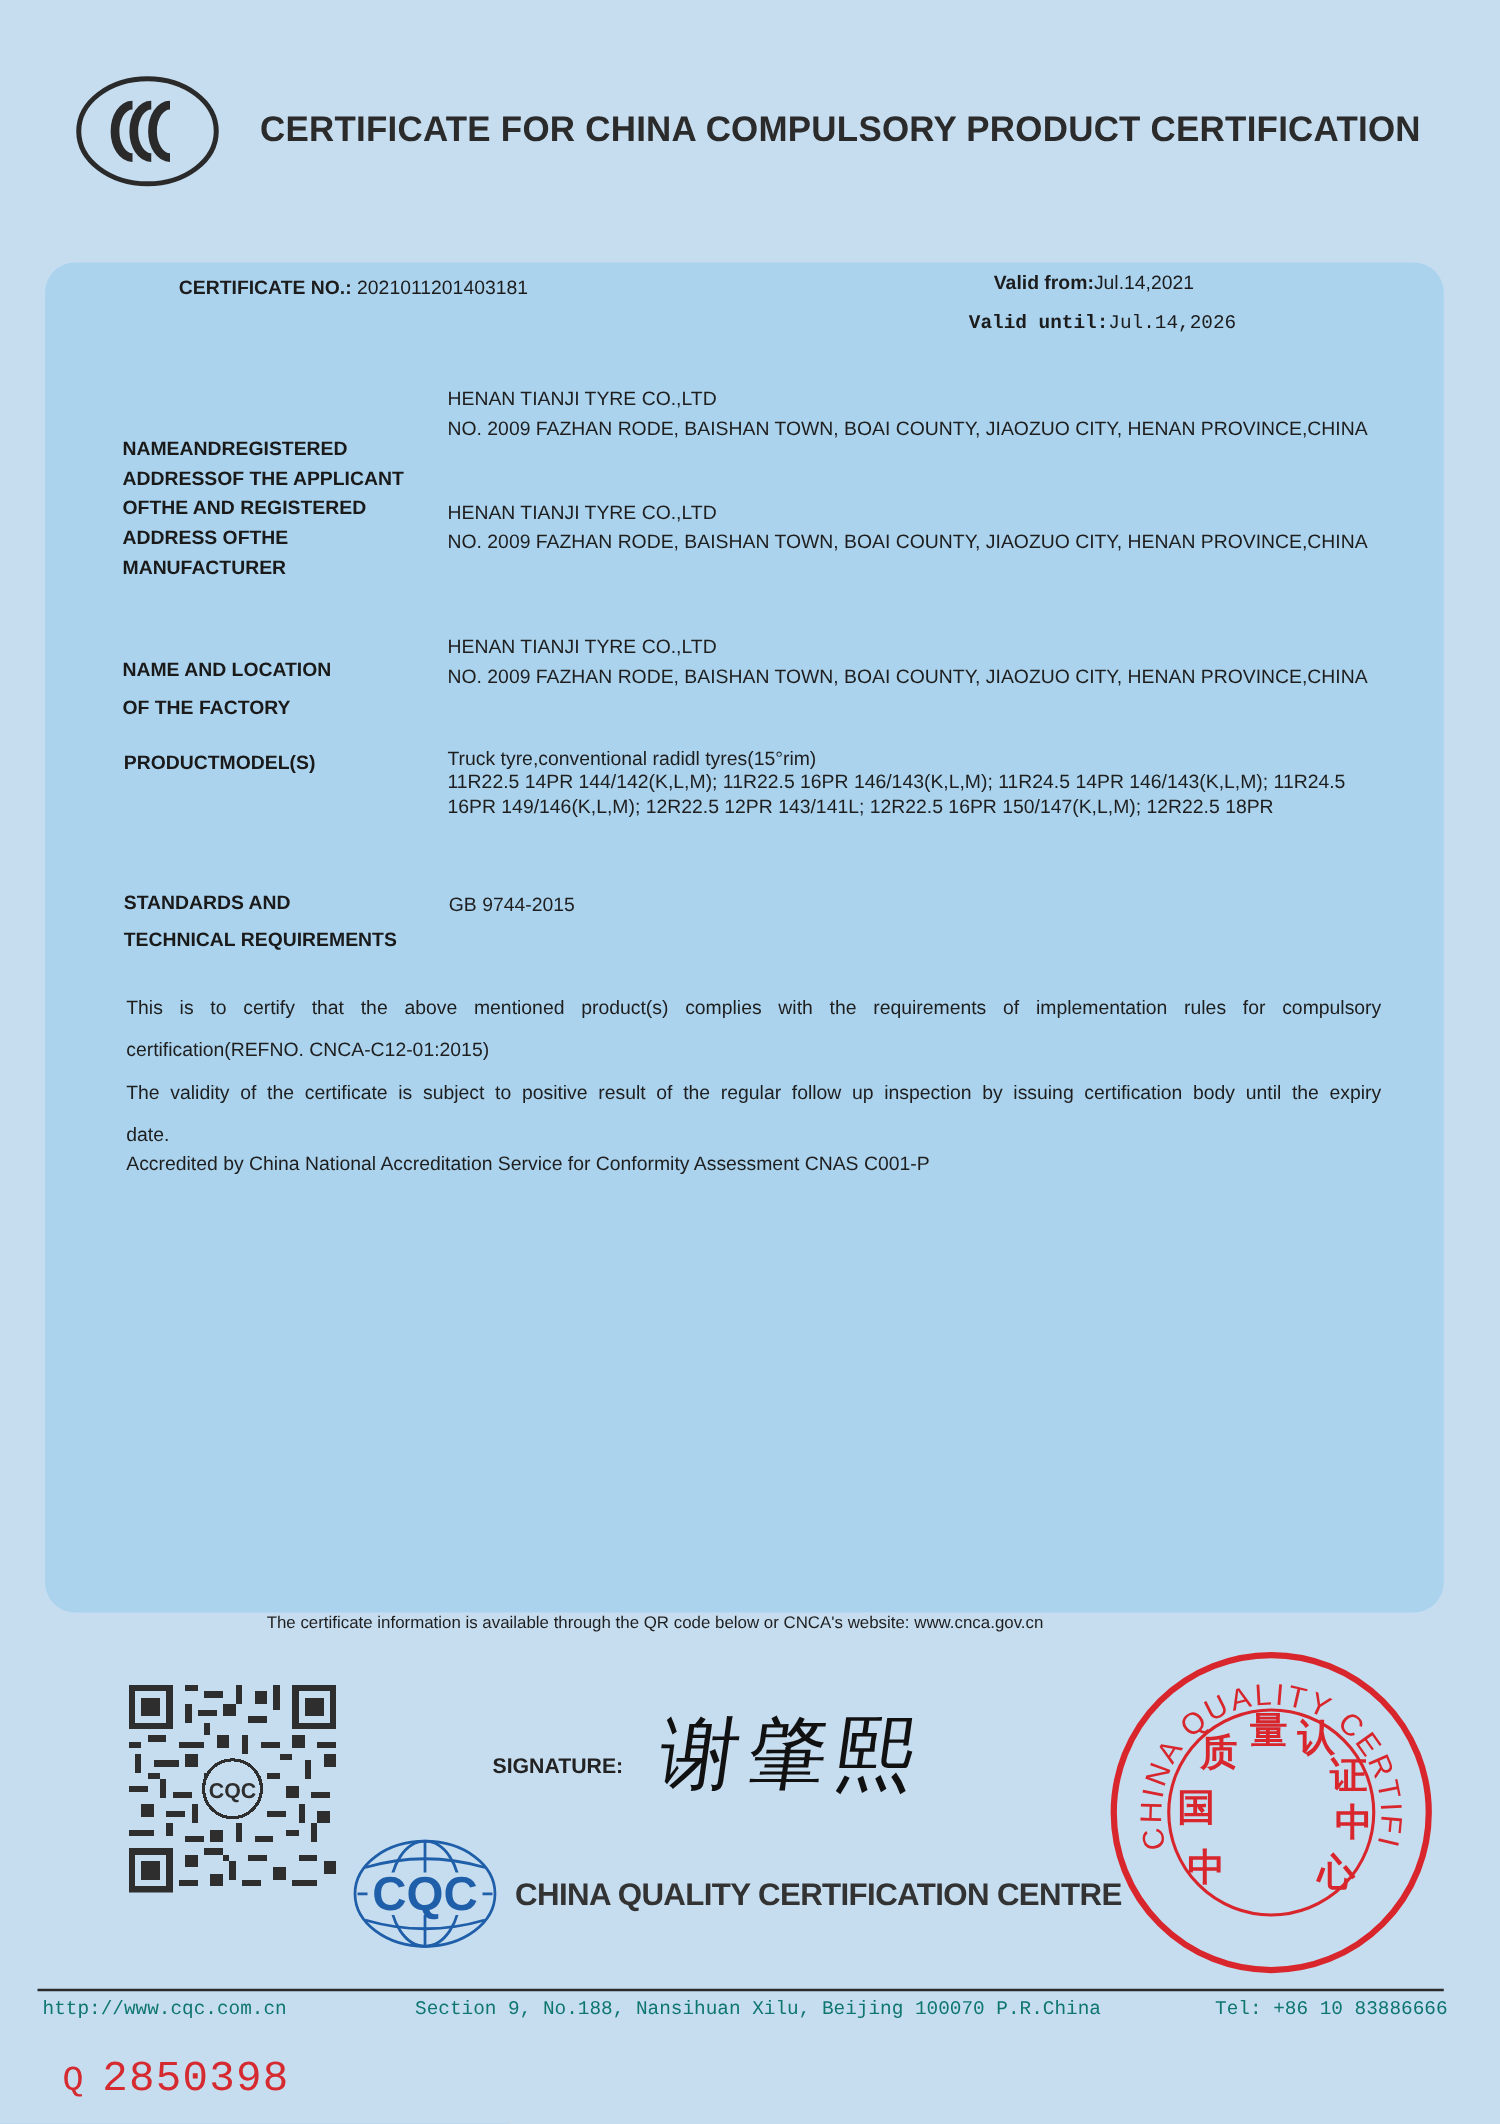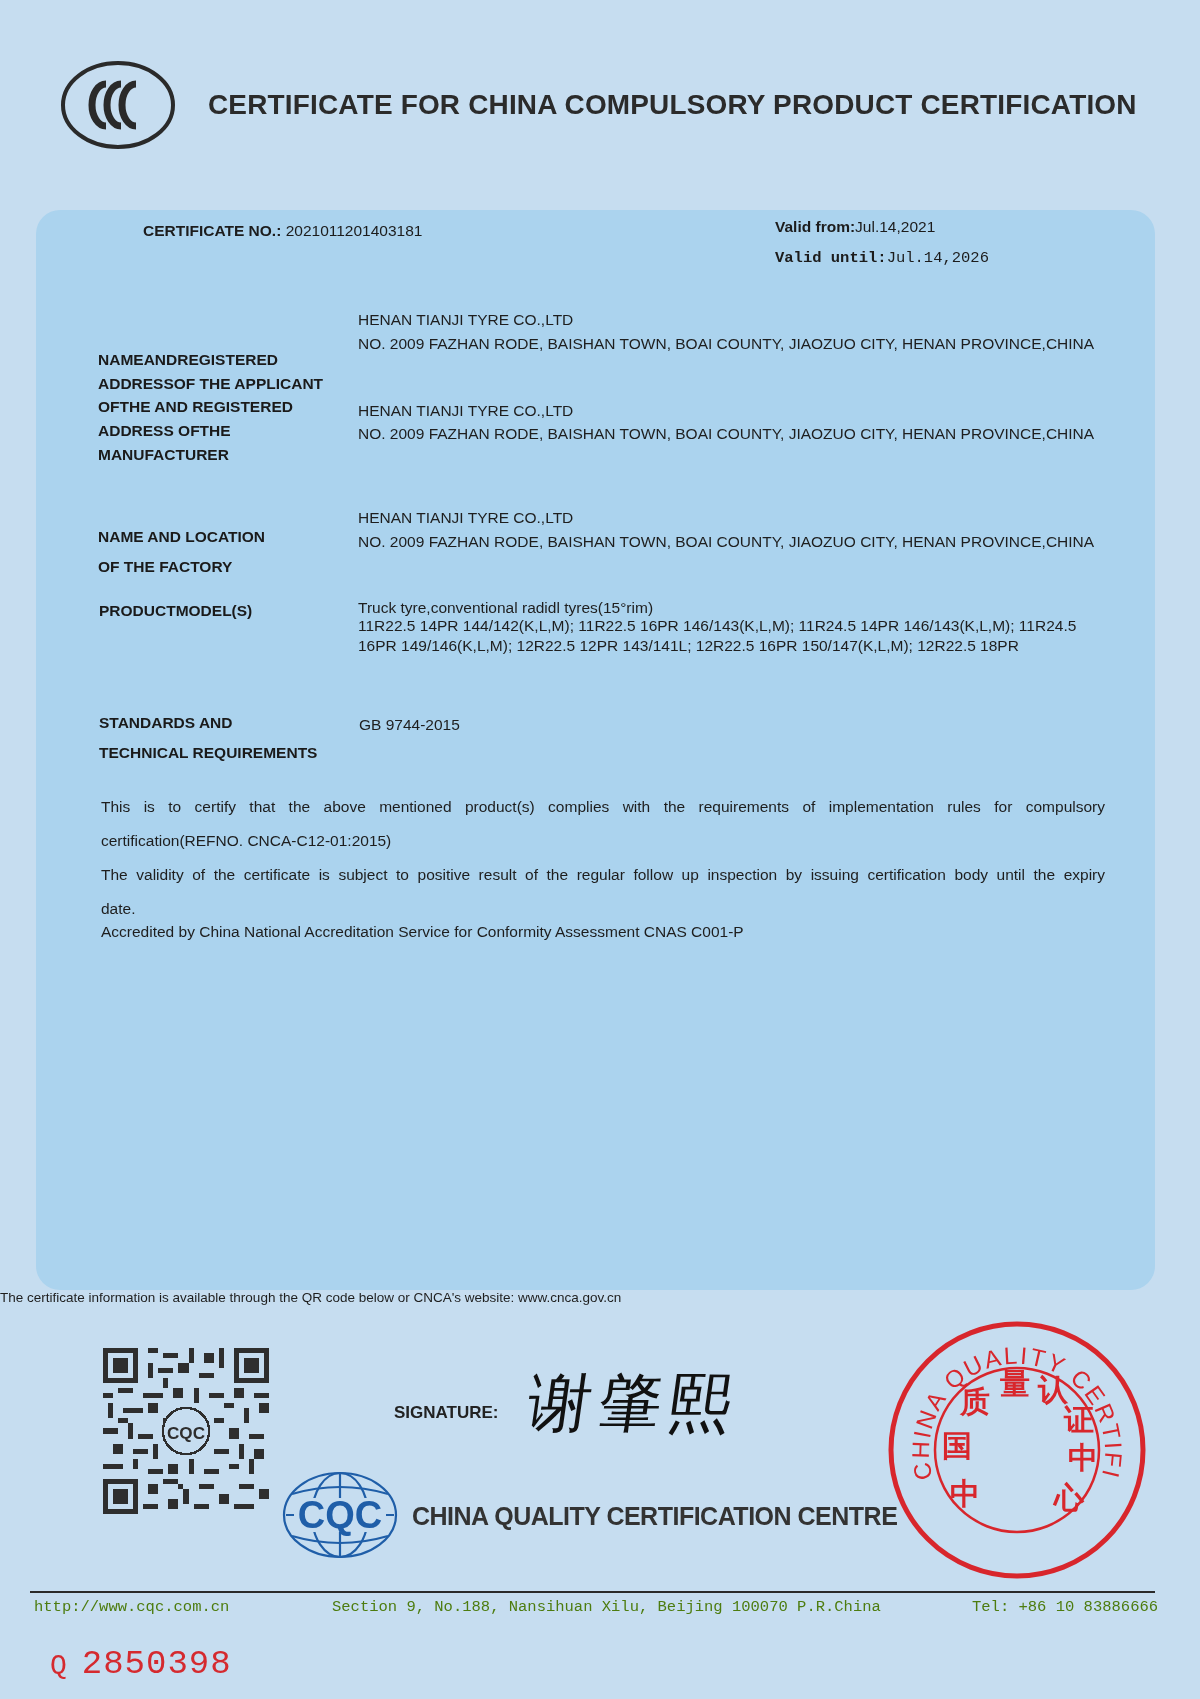--- a/index.html
+++ b/index.html
@@ -8,29 +8,29 @@
   .ccc-logo{left:60px;top:60px;width:116px;height:90px;}
   .main-title{left:208px;top:88px;font-size:28.5px;font-weight:bold;color:#2b2b2b;letter-spacing:0.2px;white-space:nowrap;transform:scaleX(0.98);transform-origin:left;}
   .panel{left:36px;top:210px;width:1119px;height:1080px;background:#abd3ee;border-radius:24px;}
   .bold{font-weight:bold;}
   .lbl{font-size:15.5px;font-weight:bold;color:#1a1a1a;line-height:24px;}
   .val{font-size:15.5px;color:#1e1e1e;line-height:24px;white-space:nowrap;}
   .certno{left:143px;top:222px;font-size:15.5px;}
   .valid{left:775px;font-size:15.5px;}
   .para{left:101px;width:1004px;font-size:15.5px;color:#1e1e1e;line-height:34px;}
   .para .j{text-align:justify;text-align-last:justify;}
-  .qr-note{left:0;width:1048px;top:1290px;text-align:left;font-size:13.5px;color:#1e1e1e;}
+  .qr-note{left:0;width:1048px;top:1290px;text-align:center;font-size:13.5px;color:#1e1e1e;}
   .qr{left:103px;top:1348px;width:166px;height:166px;}
   .sig-label{left:394px;top:1403px;font-size:17px;font-weight:bold;color:#222;}
   .sig{left:528px;top:1360px;font-family:"DejaVu Serif",serif;font-size:64px;color:#111;letter-spacing:6px;transform:skewX(-8deg);}
   .cqc-logo{left:280px;top:1470px;width:120px;height:90px;}
   .cqc-name{left:412px;top:1502px;font-size:25px;font-weight:bold;color:#333;letter-spacing:-0.5px;white-space:nowrap;}
   .seal{left:885px;top:1318px;width:264px;height:264px;}
   .hr{left:30px;top:1591px;width:1125px;height:2px;background:#2a2a2a;}
-  .footer{top:1598px;font-family:"Liberation Mono",monospace;font-size:15.5px;color:#4d7c0f;white-space:nowrap;}
+  .footer{top:1598px;font-family:"Liberation Mono",monospace;font-size:15.5px;color:#0f766e;white-space:nowrap;}
   .serial{left:50px;top:1645px;font-family:"Liberation Mono",monospace;font-size:34px;color:#d52a2f;letter-spacing:1px;}
   .serial .q{font-size:28px;margin-right:14px;}
 </style>
 </head>
 <body>
 
 <div class="abs ccc-logo">
   <svg width="116" height="90" viewBox="0 0 116 90">
     <ellipse cx="58" cy="45" rx="55" ry="42" fill="none" stroke="#2a2a2a" stroke-width="4"></ellipse>
     <g fill="none" stroke="#2a2a2a" stroke-width="7" stroke-linecap="butt">
@@ -41,21 +41,21 @@
   </svg>
 </div>
 <div class="abs main-title">CERTIFICATE FOR CHINA COMPULSORY PRODUCT CERTIFICATION</div>
 
 <div class="abs panel"></div>
 
 <div class="abs certno">
   <span class="bold">CERTIFICATE NO.:</span>
   <span>2021011201403181</span>
 </div>
-<div class="abs valid" style="top:218px;">
+<div class="abs valid" style="top:218px;margin-left:20px;">
   <span class="bold">Valid from:</span><span>Jul.14,2021</span>
 </div>
 <div class="abs valid" style="top:249px;font-family:Liberation Mono, monospace;">
   <span class="bold">Valid until:</span><span>Jul.14,2026</span>
 </div>
 
 <div class="abs lbl" style="left:98px;top:304px;margin-top:44px;">
   <div>NAMEANDREGISTERED</div>
   <div>ADDRESSOF THE APPLICANT</div>
 </div>

